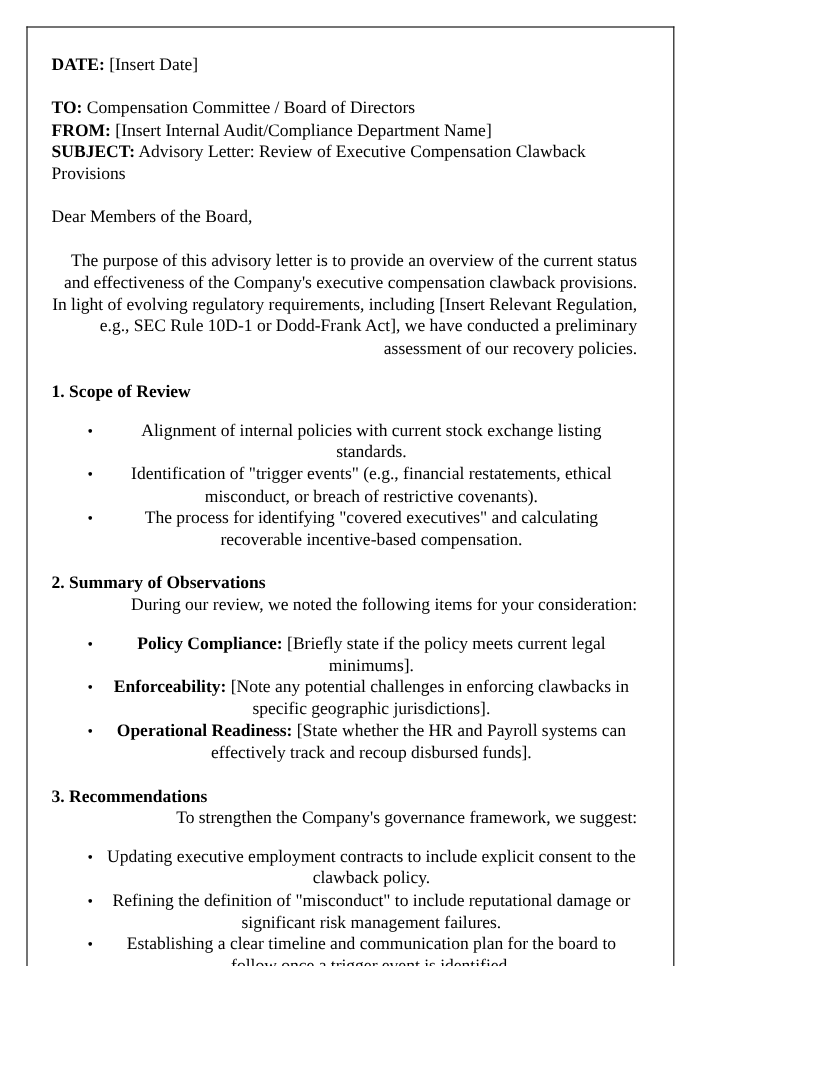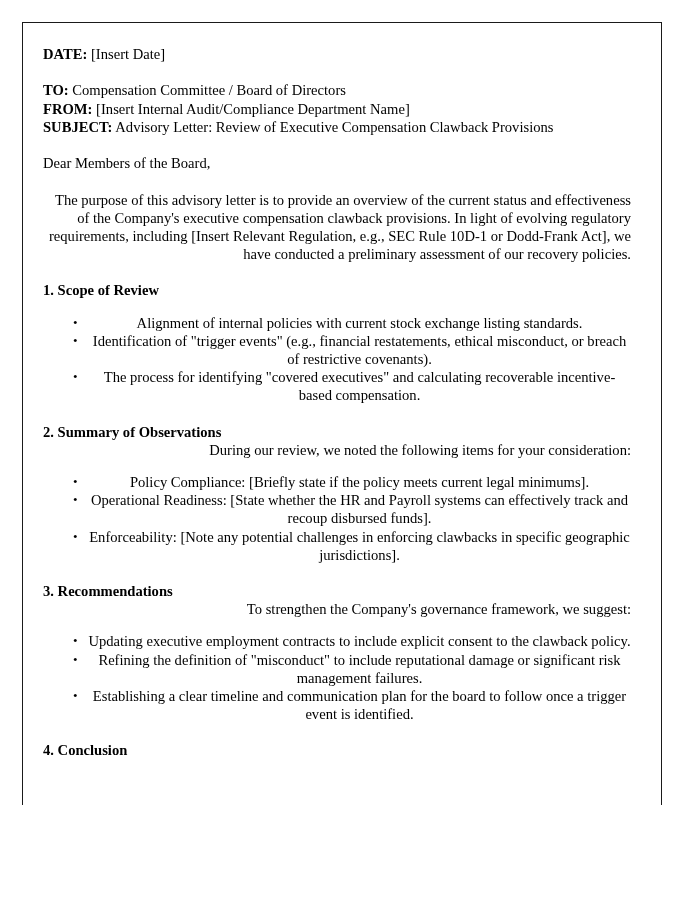--- a/index.html
+++ b/index.html
@@ -13,21 +13,21 @@
     overflow: hidden;
     font-family: "Liberation Serif", "DejaVu Serif", serif;
     color: #000000;
   }
 
   
   #document-page {
     position: absolute;
     left: 22px;
     top: 22px;
-    width: 640px;            
+    width: 540px;            
     height: 783px;           
     box-sizing: border-box;
     background: #ffffff;
     border-left: 1.5px solid #1a1a1a;
     border-top: 1.5px solid #1a1a1a;
     border-right: 1.5px solid #1a1a1a;
     border-bottom: none;
     overflow: hidden;
   }
 
@@ -79,21 +79,21 @@
   ul.bullets > li::before {
     content: "\2022";
     position: absolute;
     left: 30px;
     top: 0;
     font-size: 13px;
     line-height: 18.2px;
   }
 
   .term {
-    font-weight: normal;
+    font-weight: bold;
   }
 </style>
 </head>
 <body>
 
 <div id="document-page">
   <div id="document-body">
 
     <div class="line">
       <span class="label">DATE:</span>
@@ -132,22 +132,22 @@
             <li><span>Alignment of internal policies with current stock exchange listing standards.</span></li>
             <li><span>Identification of "trigger events" (e.g., financial restatements, ethical misconduct, or breach of restrictive covenants).</span></li>
             <li><span>The process for identifying "covered executives" and calculating recoverable incentive-based compensation.</span></li>
           </ul>
         </div>
         <div class="section-block">
           <div class="section-heading">2. Summary of Observations</div>
           <div class="para">During our review, we noted the following items for your consideration:</div>
           <ul class="bullets">
             <li><span class="term">Policy Compliance:</span> <span>[Briefly state if the policy meets current legal minimums].</span></li>
+            <li><span class="term">Enforceability:</span> <span>[Note any potential challenges in enforcing clawbacks in specific geographic jurisdictions].</span></li>
             <li><span class="term">Operational Readiness:</span> <span>[State whether the HR and Payroll systems can effectively track and recoup disbursed funds].</span></li>
-            <li><span class="term">Enforceability:</span> <span>[Note any potential challenges in enforcing clawbacks in specific geographic jurisdictions].</span></li>
           </ul>
         </div>
         <div class="section-block">
           <div class="section-heading">3. Recommendations</div>
           <div class="para">To strengthen the Company's governance framework, we suggest:</div>
           <ul class="bullets">
             <li><span>Updating executive employment contracts to include explicit consent to the clawback policy.</span></li>
             <li><span>Refining the definition of "misconduct" to include reputational damage or significant risk management failures.</span></li>
             <li><span>Establishing a clear timeline and communication plan for the board to follow once a trigger event is identified.</span></li>
           </ul>

